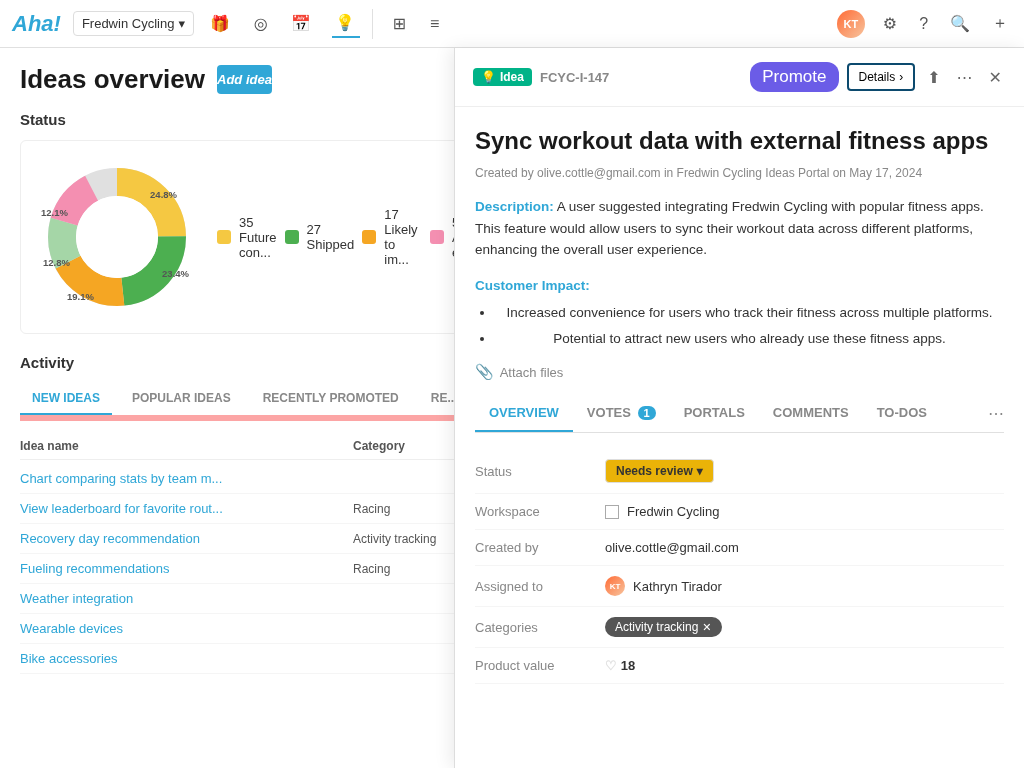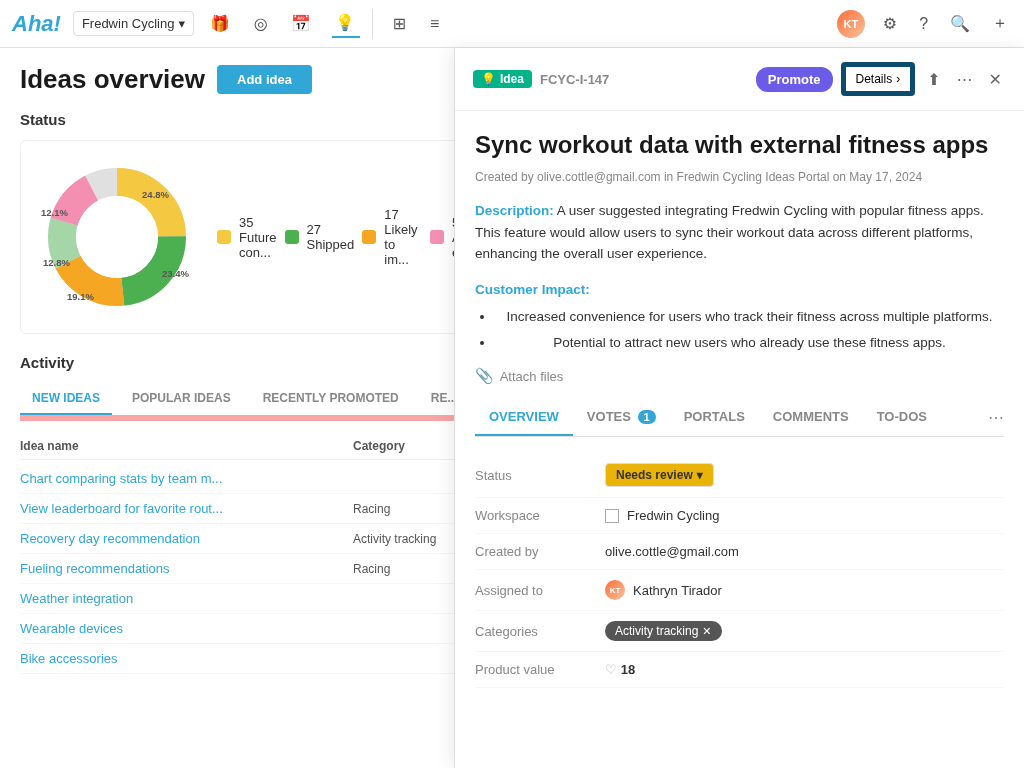--- a/index.html
+++ b/index.html
@@ -25,21 +25,21 @@
     .nav-right { margin-left: auto; display: flex; align-items: center; gap: 14px; }
     .avatar { width: 28px; height: 28px; border-radius: 50%; background: linear-gradient(135deg, #ff6b35, #f7c59f); display: flex; align-items: center; justify-content: center; font-size: 11px; color: #fff; font-weight: 700; }
 
     
     .main-layout { display: flex; height: calc(768px - 48px); position: relative; }
 
     
     .left-panel { width: 534px; background: #fff; overflow-y: auto; border-right: 1px solid #e0e0e0; }
     .left-content { padding: 16px 20px; }
     .page-title { font-size: 26px; font-weight: 700; color: #1a1a1a; margin-bottom: 16px; display: flex; align-items: center; gap: 12px; }
-    .add-idea-btn { background: #30a7d7; color: #fff; border: none; border-radius: 4px; padding: 7px 20px; font-size: 13px; font-weight: 600; cursor: pointer; }
+    .add-idea-btn { background: #30a7d7; color: #fff; border: none; border-radius: 4px; padding: 7px 0; font-size: 13px; font-weight: 600; cursor: pointer; font-style: italic; }
 
     .section-title { font-size: 15px; font-weight: 700; color: #333; margin-bottom: 12px; }
 
     
     .chart-container { background: #fff; border: 1px solid #eee; border-radius: 6px; padding: 16px; margin-bottom: 20px; }
     .chart-inner { display: flex; align-items: center; gap: 20px; }
     .donut-wrap { position: relative; width: 160px; height: 160px; flex-shrink: 0; }
     .donut-labels { position: absolute; top: 0; left: 0; width: 100%; height: 100%; }
     .donut-pct { position: absolute; font-size: 9.5px; font-weight: 600; color: #555; }
     .legend { display: flex; flex-direction: row; gap: 8px; }
@@ -64,22 +64,22 @@
       width: 570px; height: 100%;
       background: #fff;
       border-left: 1px solid #ddd;
       box-shadow: -4px 0 16px rgba(0,0,0,0.08);
       overflow-y: auto;
       display: flex; flex-direction: column;
     }
     .detail-header { padding: 14px 18px; border-bottom: 1px solid #eee; display: flex; align-items: center; gap: 8px; }
     .idea-badge { background: #00b388; color: #fff; border-radius: 4px; padding: 2px 8px; font-size: 12px; font-weight: 700; display: flex; align-items: center; gap: 4px; }
     .idea-id { color: #888; font-size: 13px; font-weight: 600; }
-    .promote-btn { background: #6b5ce7; color: #fff; border: none; border-radius: 12px; padding: 5px 12px; font-size: 13px; font-weight: 700; cursor: pointer; margin-left: auto; }
-    .details-btn { border: 5px solid #0c4a6e; background: #fff; border-radius: 4px; padding: 5px 10px; font-size: 12px; cursor: pointer; display: flex; align-items: center; gap: 4px; }
+    .promote-btn { background: #6b5ce7; color: #fff; border: none; border-radius: 12px; padding: 5px 12px; font-size: 17px; font-weight: 400; cursor: pointer; margin-left: auto; }
+    .details-btn { border: 2px solid #0c4a6e; background: #fff; border-radius: 4px; padding: 5px 10px; font-size: 12px; cursor: pointer; display: flex; align-items: center; gap: 4px; }
     .icon-btn { border: none; background: none; cursor: pointer; color: #666; font-size: 16px; padding: 4px; }
 
     .detail-body { padding: 18px 20px; flex: 1; }
     .idea-title { font-size: 24px; font-weight: 800; color: #1a1a1a; line-height: 1.3; margin-bottom: 10px; }
     .idea-meta { font-size: 12px; color: #888; margin-bottom: 16px; }
 
     .description-block { margin-bottom: 14px; font-size: 13.5px; line-height: 1.6; }
     .desc-label { color: #30a7d7; font-weight: 700; }
     .impact-label { color: #30a7d7; font-weight: 700; margin-bottom: 6px; display: block; }
     .impact-list { list-style: disc; padding-left: 20px; text-align: center; }
@@ -168,21 +168,21 @@
               <circle cx="80" cy="80" r="55" fill="none" stroke="#f5a623" stroke-width="28" stroke-dasharray="66.0 279.4" stroke-dashoffset="-166.6" transform="rotate(-90 80 80)"></circle>
 
               <circle cx="80" cy="80" r="55" fill="none" stroke="#a5d6a7" stroke-width="28" stroke-dasharray="41.8 303.6" stroke-dashoffset="-232.6" transform="rotate(-90 80 80)"></circle>
 
               <circle cx="80" cy="80" r="55" fill="none" stroke="#f48fb1" stroke-width="28" stroke-dasharray="44.2 301.2" stroke-dashoffset="-274.4" transform="rotate(-90 80 80)"></circle>
 
               <circle cx="80" cy="80" r="41" fill="#fff"></circle>
             </svg>
             
             <div class="donut-labels">
-              <span class="donut-pct" style="top:32px;right:28px">24.8%</span>
+              <span class="donut-pct" style="top:32px;right:20px">24.8%</span>
               <span class="donut-pct" style="bottom:38px;right:8px">23.4%</span>
               <span class="donut-pct" style="bottom:15px;left:30px">19.1%</span>
               <span class="donut-pct" style="top:50px;left:4px">12.1%</span>
               <span class="donut-pct" style="top:100px;left:6px">12.8%</span>
             </div>
           </div>
 
           <div class="legend">
             <div class="legend-item">
               <div class="legend-dot" style="background:#f5c842"></div>

